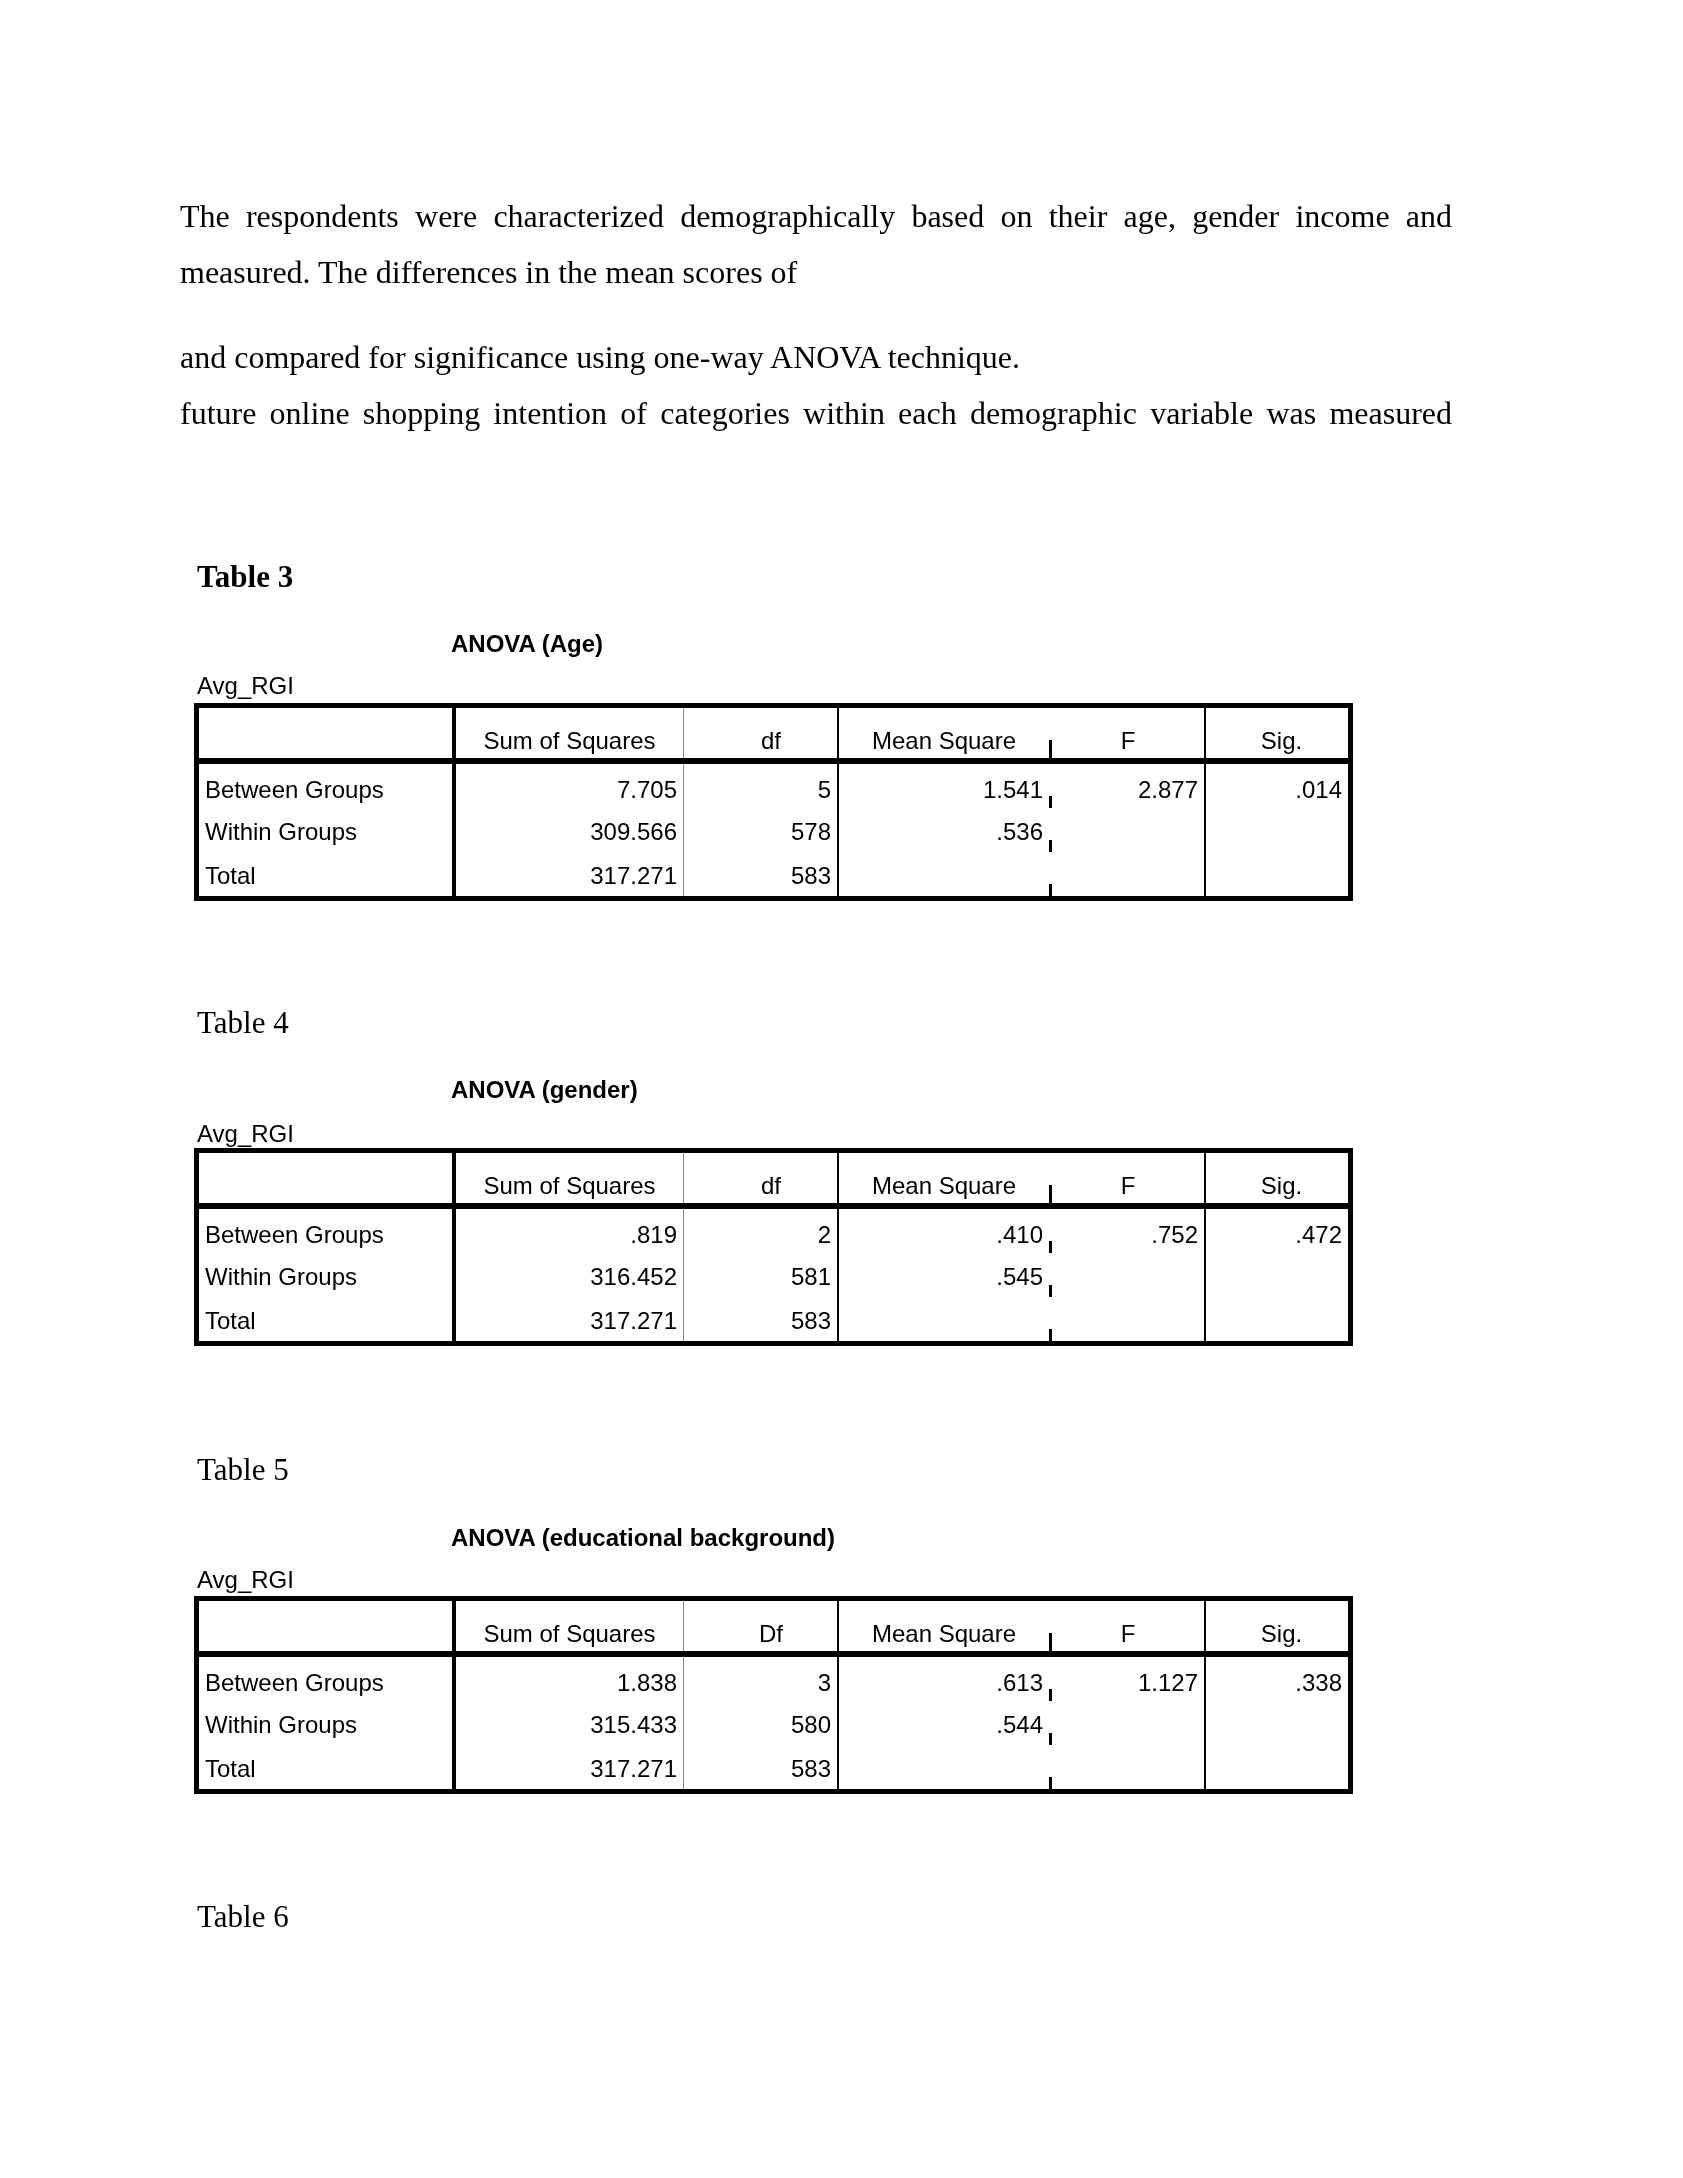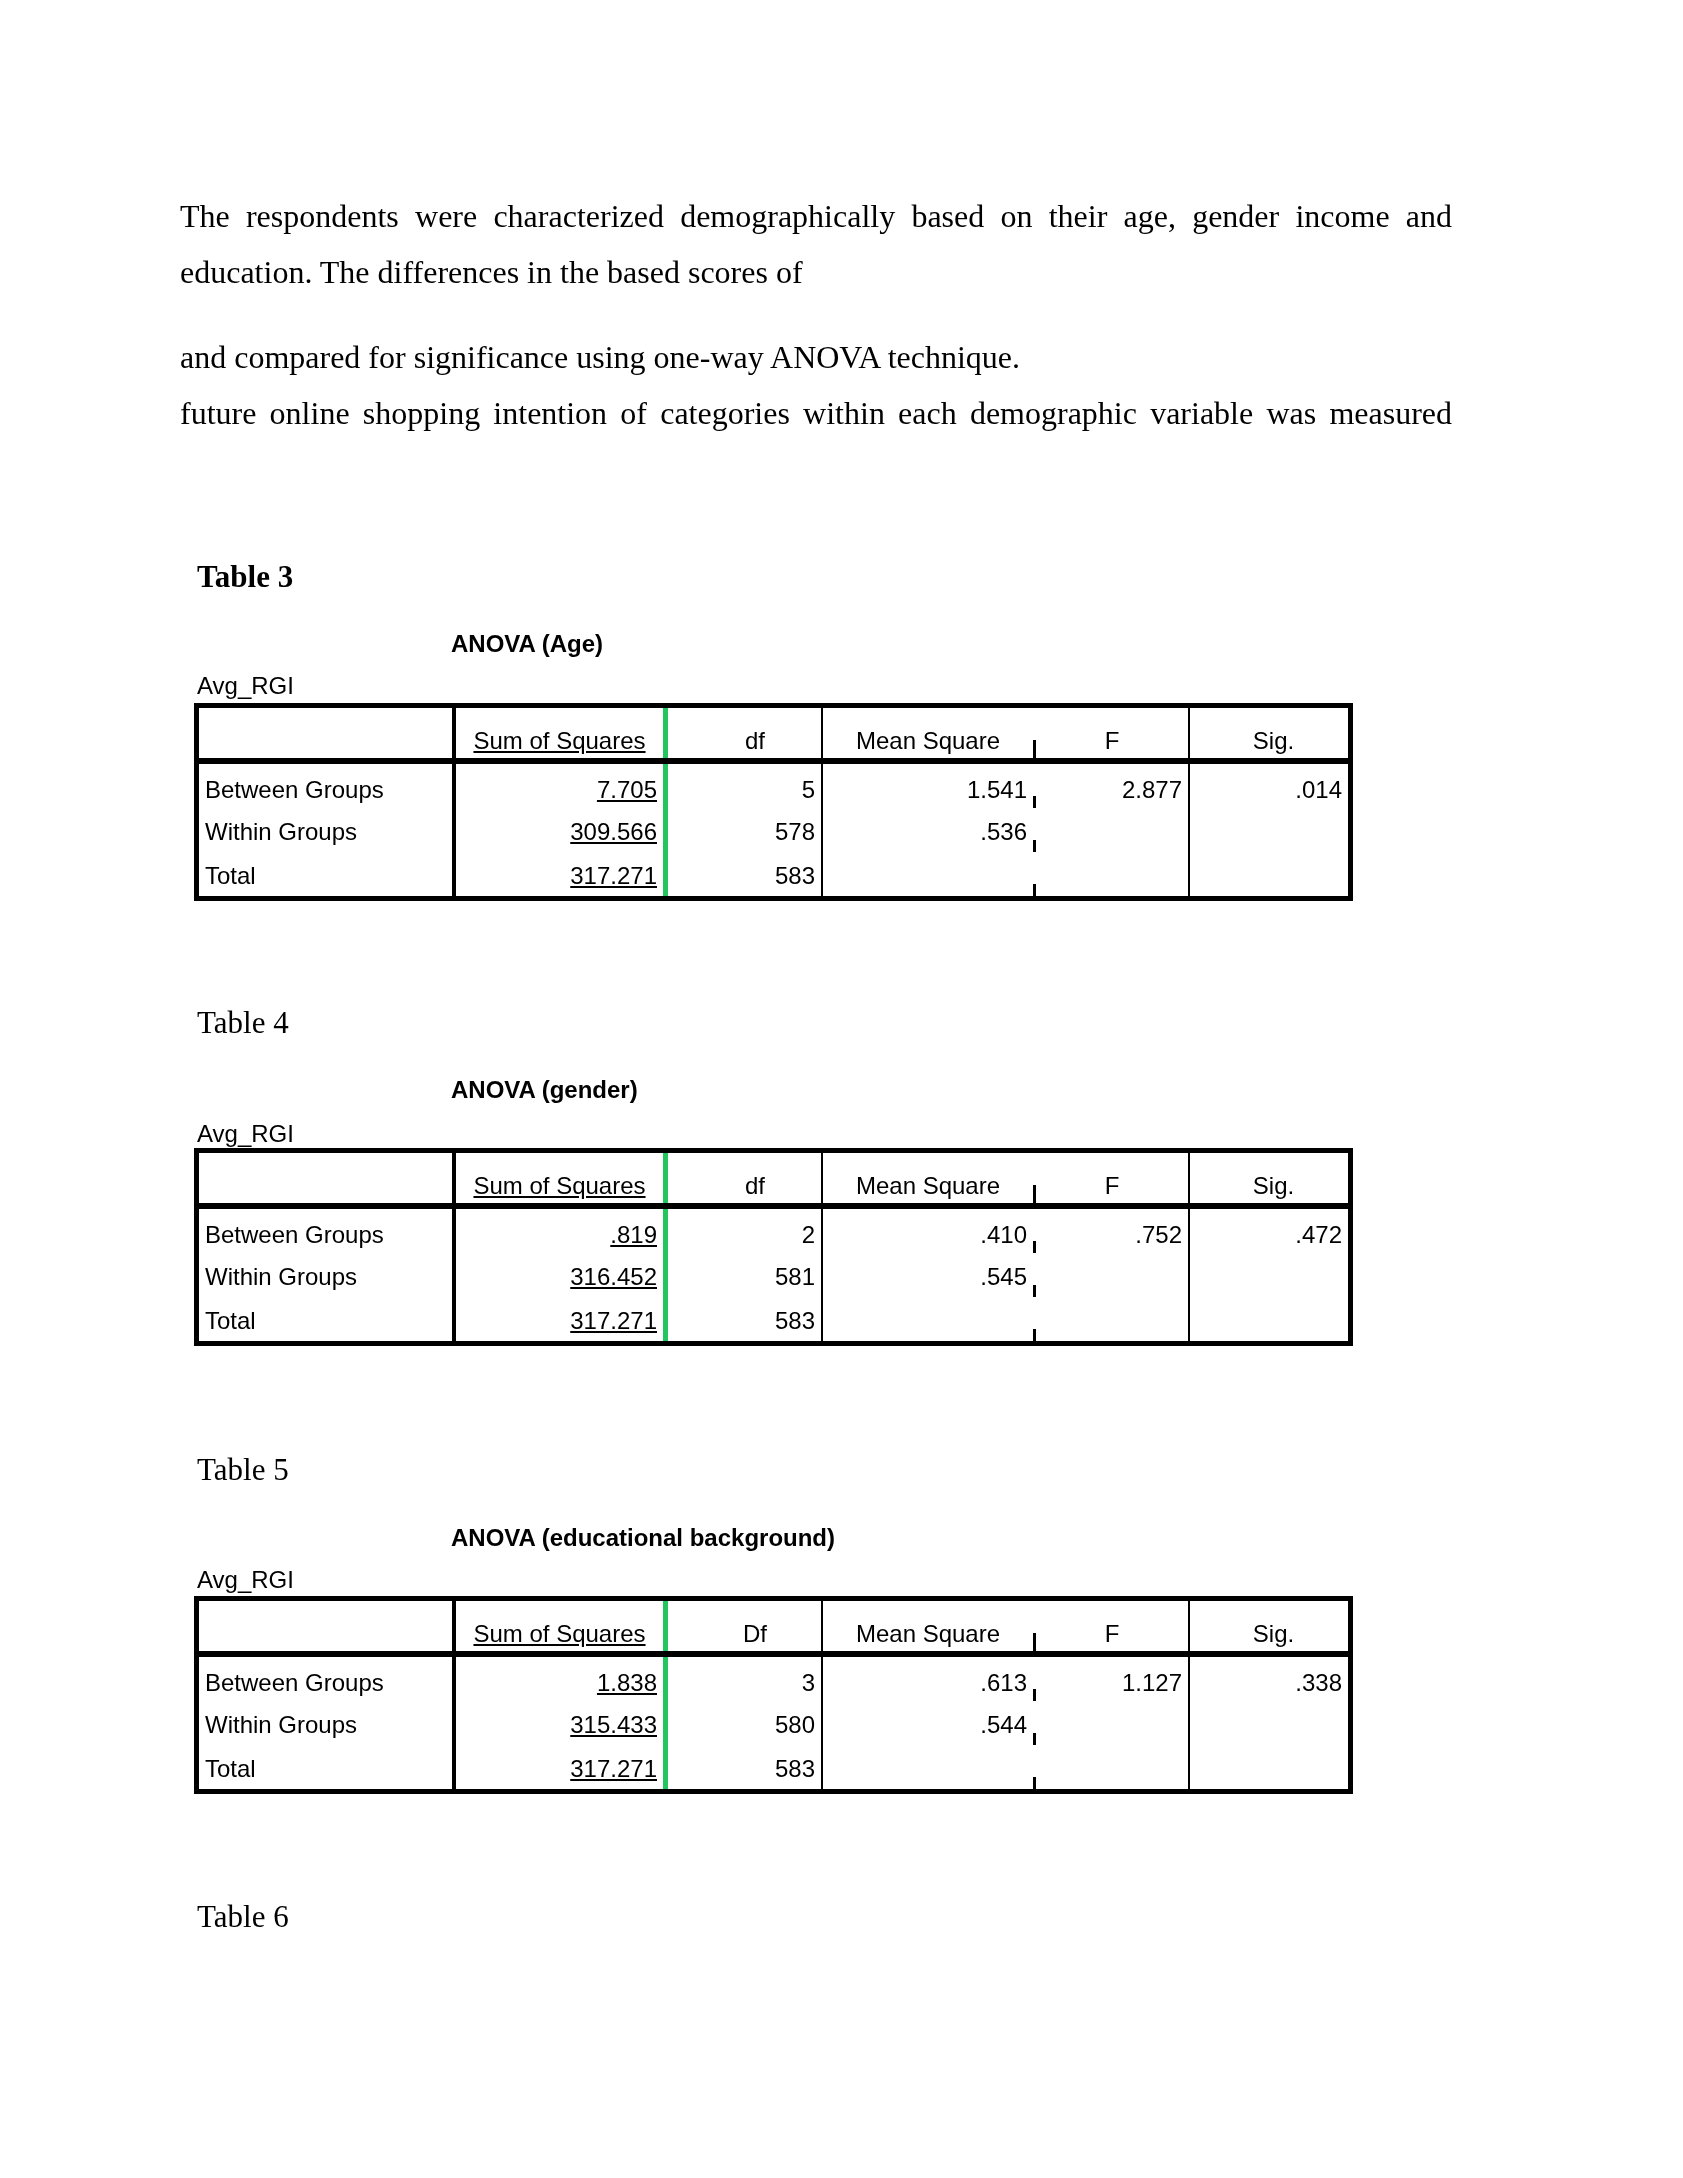--- a/index.html
+++ b/index.html
@@ -11,35 +11,35 @@
   .tlabel.bold { font-weight:bold; }
   .ttitle { position:absolute; left:451px; width:648px; text-align:left; font-family:"Liberation Sans", sans-serif; font-weight:bold; font-size:24px; line-height:30px; }
   .avg { position:absolute; left:197px; font-family:"Liberation Sans", sans-serif; font-size:24px; line-height:28px; }
   .anova { position:absolute; left:194px; width:1159px; border:5px solid #000; box-sizing:border-box; font-family:"Liberation Sans", sans-serif; font-size:24px; }
   .anova .row { display:flex; position:relative; }
   .anova .hdr { height:50px; border-bottom:6px solid #000; }
   .anova .body-row { height:44px; }
   .anova .cell { box-sizing:border-box; display:flex; align-items:flex-end; padding:0 6px 4px 6px; border-right:1px solid #000; white-space:nowrap; }
   .anova .cell:last-child { border-right:none; }
   .anova .c0 { width:257px; border-right:4px solid #000; justify-content:flex-start; }
-  .anova .c1 { width:212px; justify-content:flex-end; border-right:5px solid #22c55e;text-decoration:underline; }
+  .anova .c1 { width:228px; justify-content:flex-end; border-right:1px solid #22c55e; }
   .anova .c2 { width:155px; justify-content:flex-end; border-right:2px solid #000;padding-left:27px; }
   .anova .c3 { width:213px; justify-content:flex-end; border-right:3px solid #000;margin-top:32px; }
   .anova .c4 { width:154px; justify-content:flex-end; border-right:2px solid #000; }
   .anova .c5 { flex:1; justify-content:flex-end;margin-left:9px; }
   .anova .hdr .cell { justify-content:center; padding-bottom:3px; }
   .anova .body-row .cell { padding-bottom:6px; }
   .anova .body-row.first .cell { padding-bottom:4px; }
 </style>
 </head>
 <body>
 
 <div class="para" style="top:188px;">
   <span class="line">The respondents were characterized demographically based on their age, gender income and</span>
-  <span class="line last">education. The differences in the based scores of</span>
+  <span class="line last">measured. The differences in the mean scores of</span>
 </div>
 <div class="para" style="top:329px;">
   <span class="line last">and compared for significance using one-way ANOVA technique.</span>
   <span class="line">future online shopping intention of categories within each demographic variable was measured</span>
 </div>
 
 <div class="tlabel bold" style="top:559px;">Table 3</div>
 <div class="ttitle" style="top:629px;">ANOVA (Age)</div>
 <div class="avg" style="top:672px;">Avg_RGI</div>
 <div class="anova" style="top:703px;">

